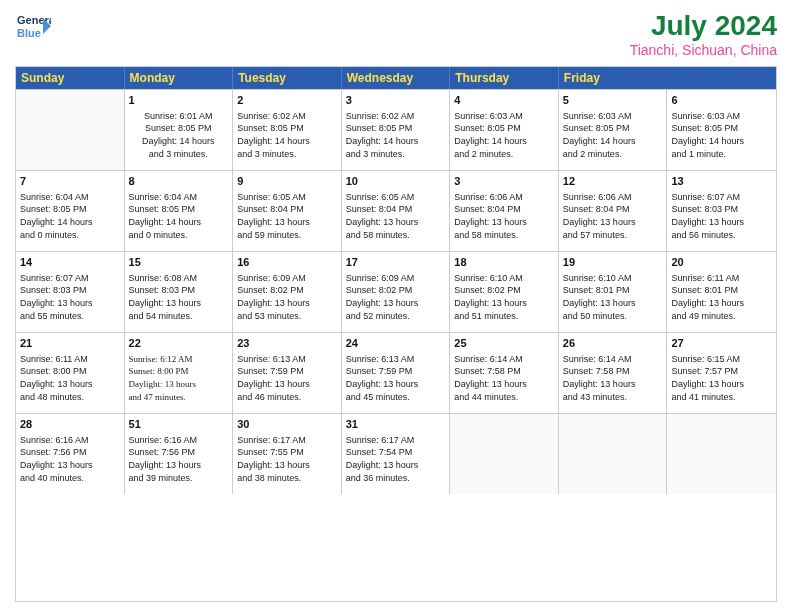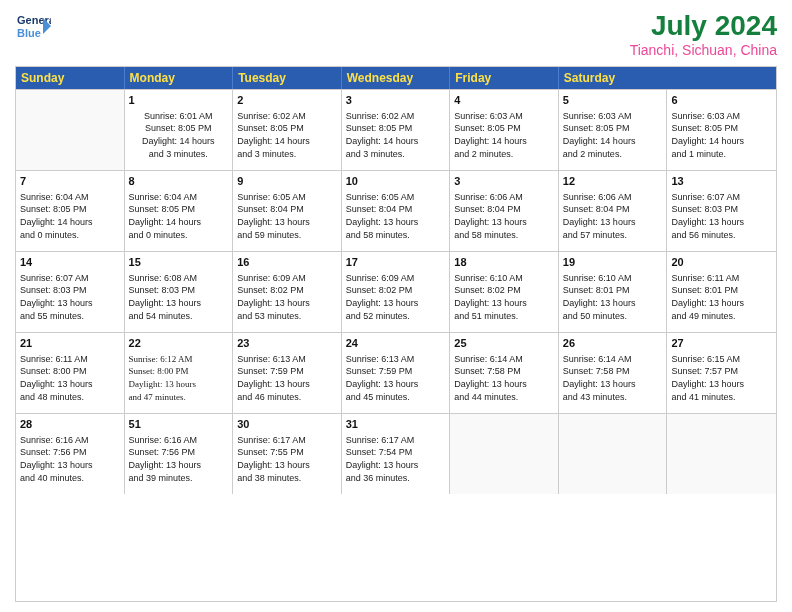--- a/index.html
+++ b/index.html
@@ -109,22 +109,22 @@
       <div class="sub-title">Tianchi, Sichuan, China</div>
     </div>
   </div>
 
   <div class="calendar">
     <div class="cal-header-row">
     <div class="cal-header-cell">Sunday</div>
         <div class="cal-header-cell">Monday</div>
         <div class="cal-header-cell">Tuesday</div>
         <div class="cal-header-cell">Wednesday</div>
+        <div class="cal-header-cell">Thursday</div>
         <div class="cal-header-cell">Friday</div>
-        <div class="cal-header-cell">Saturday</div>
       </div>
     <div class="cal-body">
     <div class="cal-row">
           <div class="cal-cell empty"></div>
           <div class="cal-cell">
             <span class="day-num">1</span>
             <div class="cell-info" style="white-space: pre-line; text-align: center;">Sunrise: 6:01 AM
 Sunset: 8:05 PM
 Daylight: 14 hours
 and 3 minutes.</div>

